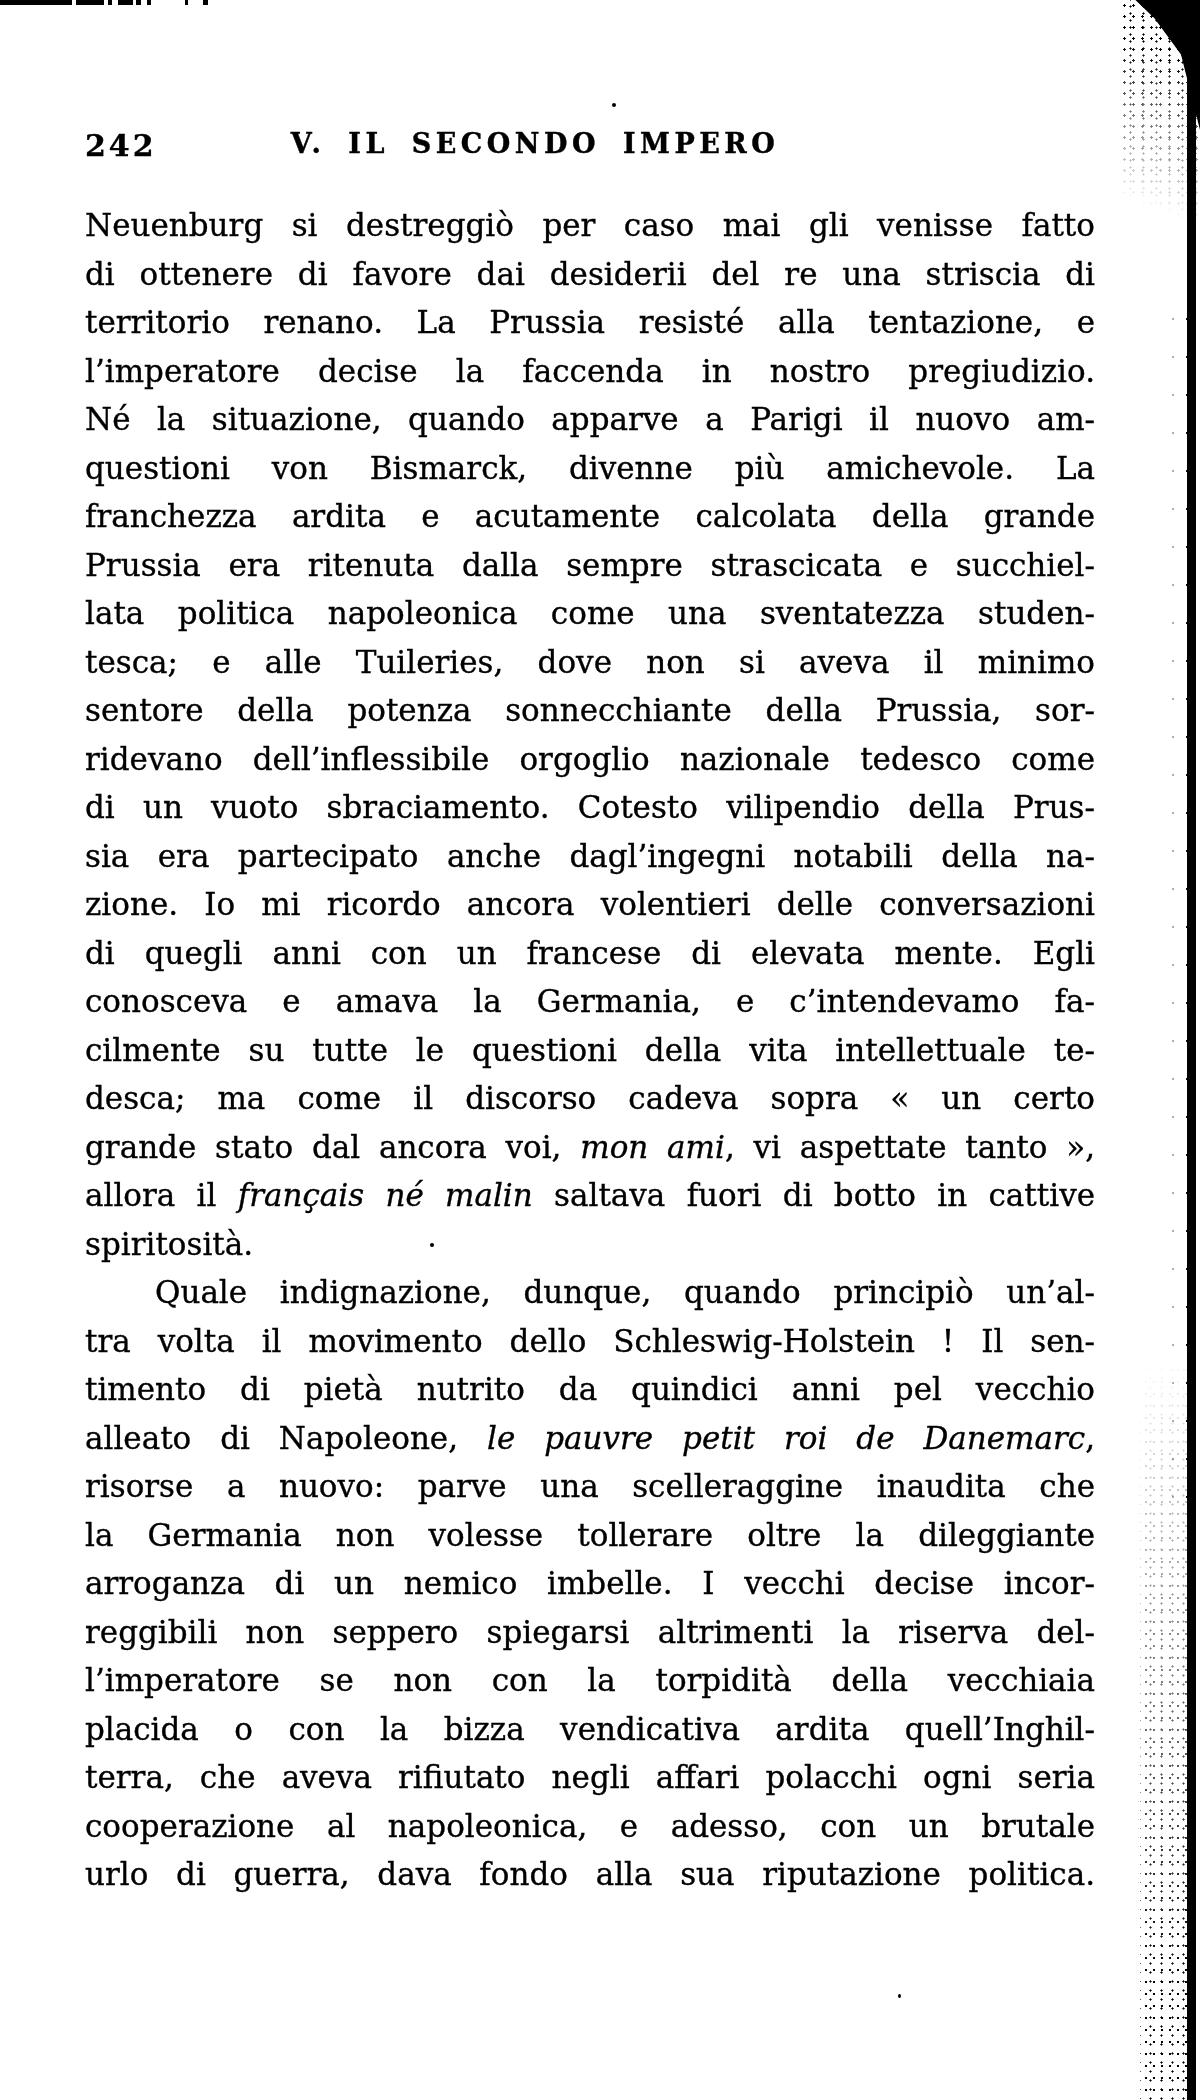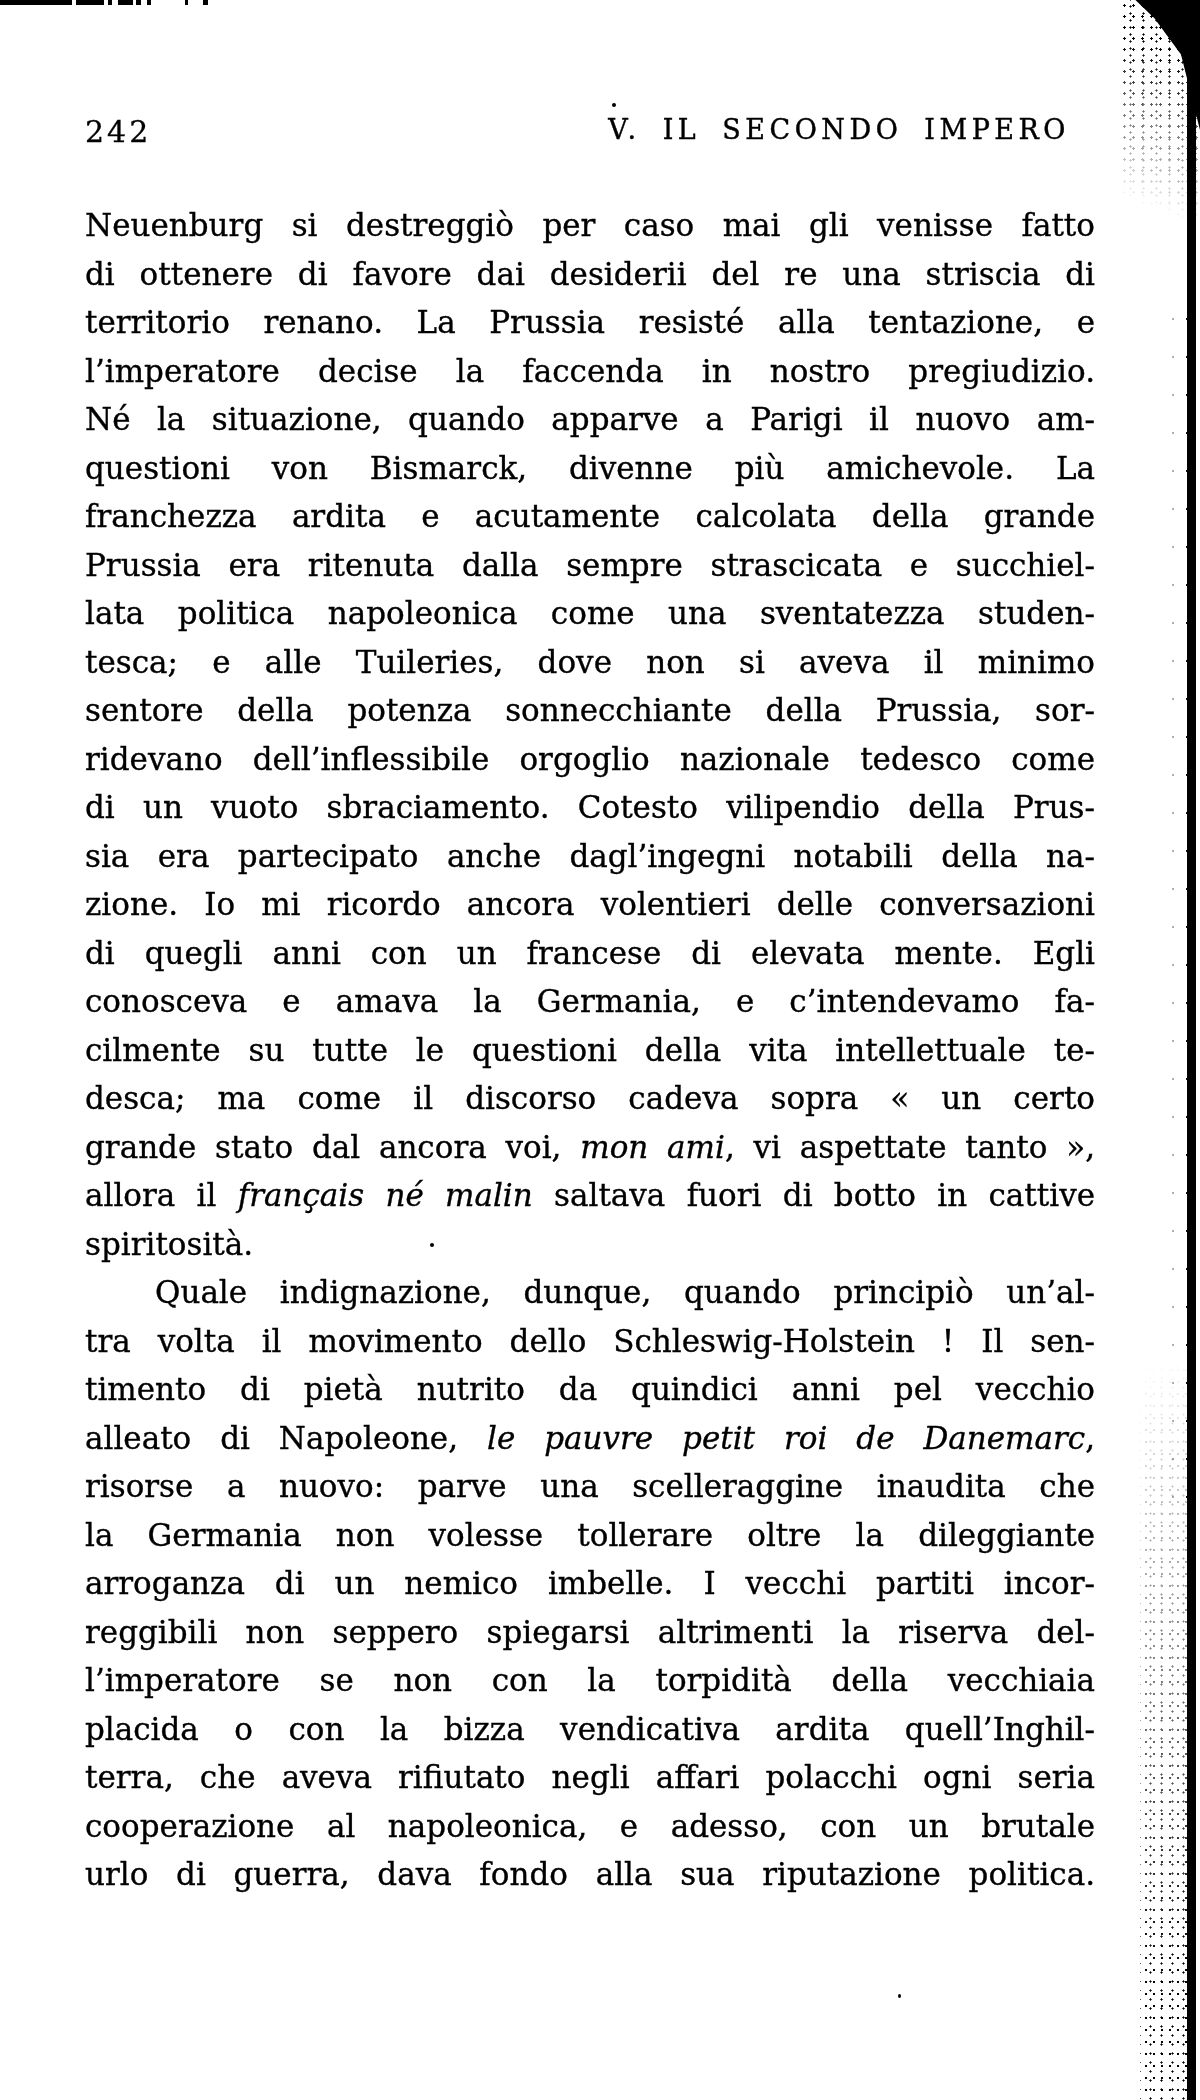--- a/index.html
+++ b/index.html
@@ -10,39 +10,40 @@
     height: 2100px;
     background: #ffffff;
     overflow: hidden;
     font-family: "DejaVu Serif", "Liberation Serif", serif;
     color: #000000;
   }
 
   
   .running-head {
     position: absolute;
-    top: 112px;
+    top: 126px;
     left: 0;
     width: 1070px;
     height: 44px;
+    font-weight: bold;
   }
   .pagenum {
     position: absolute;
     left: 85px;
     top: 2px;
     font-size: 30px;
     letter-spacing: 3px;
     -webkit-text-stroke: 0.3px currentColor;
   }
   .head-title {
     position: absolute;
     left: 0;
     width: 100%;
     top: 2px;
-    text-align: right;
+    text-align: center;
     font-size: 27px;
     letter-spacing: 4.5px;
     word-spacing: 9px;
     -webkit-text-stroke: 0.4px currentColor;
   }
 
   
   .body-text {
     position: absolute;
     left: 85px;
@@ -160,21 +161,21 @@
       <div class="line"><span>desca; ma come il discorso cadeva sopra « un certo</span></div>
       <div class="line"><span>grande stato dal ancora voi, </span><em>mon ami</em><span>, vi aspettate tanto »,</span></div>
       <div class="line"><span>allora il </span><em>français né malin</em><span> saltava fuori di botto in cattive</span></div>
       <div class="line line-left"><span>spiritosità.</span></div>
       <div class="line line-indent"><span>Quale indignazione, dunque, quando principiò un’al-</span></div>
       <div class="line"><span>tra volta il movimento dello Schleswig-Holstein ! Il sen-</span></div>
       <div class="line"><span>timento di pietà nutrito da quindici anni pel vecchio</span></div>
       <div class="line"><span>alleato di Napoleone, </span><em>le pauvre petit roi de Danemarc</em><span>,</span></div>
       <div class="line"><span>risorse a nuovo: parve una scelleraggine inaudita che</span></div>
       <div class="line"><span>la Germania non volesse tollerare oltre la dileggiante</span></div>
-      <div class="line"><span>arroganza di un nemico imbelle. I vecchi partiti incor-</span></div>
+      <div class="line"><span>arroganza di un nemico imbelle. I vecchi decise incor-</span></div>
       <div class="line"><span>reggibili non seppero spiegarsi altrimenti la riserva del-</span></div>
       <div class="line"><span>l’imperatore se non con la torpidità della vecchiaia</span></div>
       <div class="line"><span>placida o con la bizza vendicativa ardita quell’Inghil-</span></div>
       <div class="line"><span>terra, che aveva rifiutato negli affari polacchi ogni seria</span></div>
       <div class="line"><span>cooperazione al napoleonica, e adesso, con un brutale</span></div>
       <div class="line"><span>urlo di guerra, dava fondo alla sua riputazione politica.</span></div>
     </main>
 
 </div>
 

